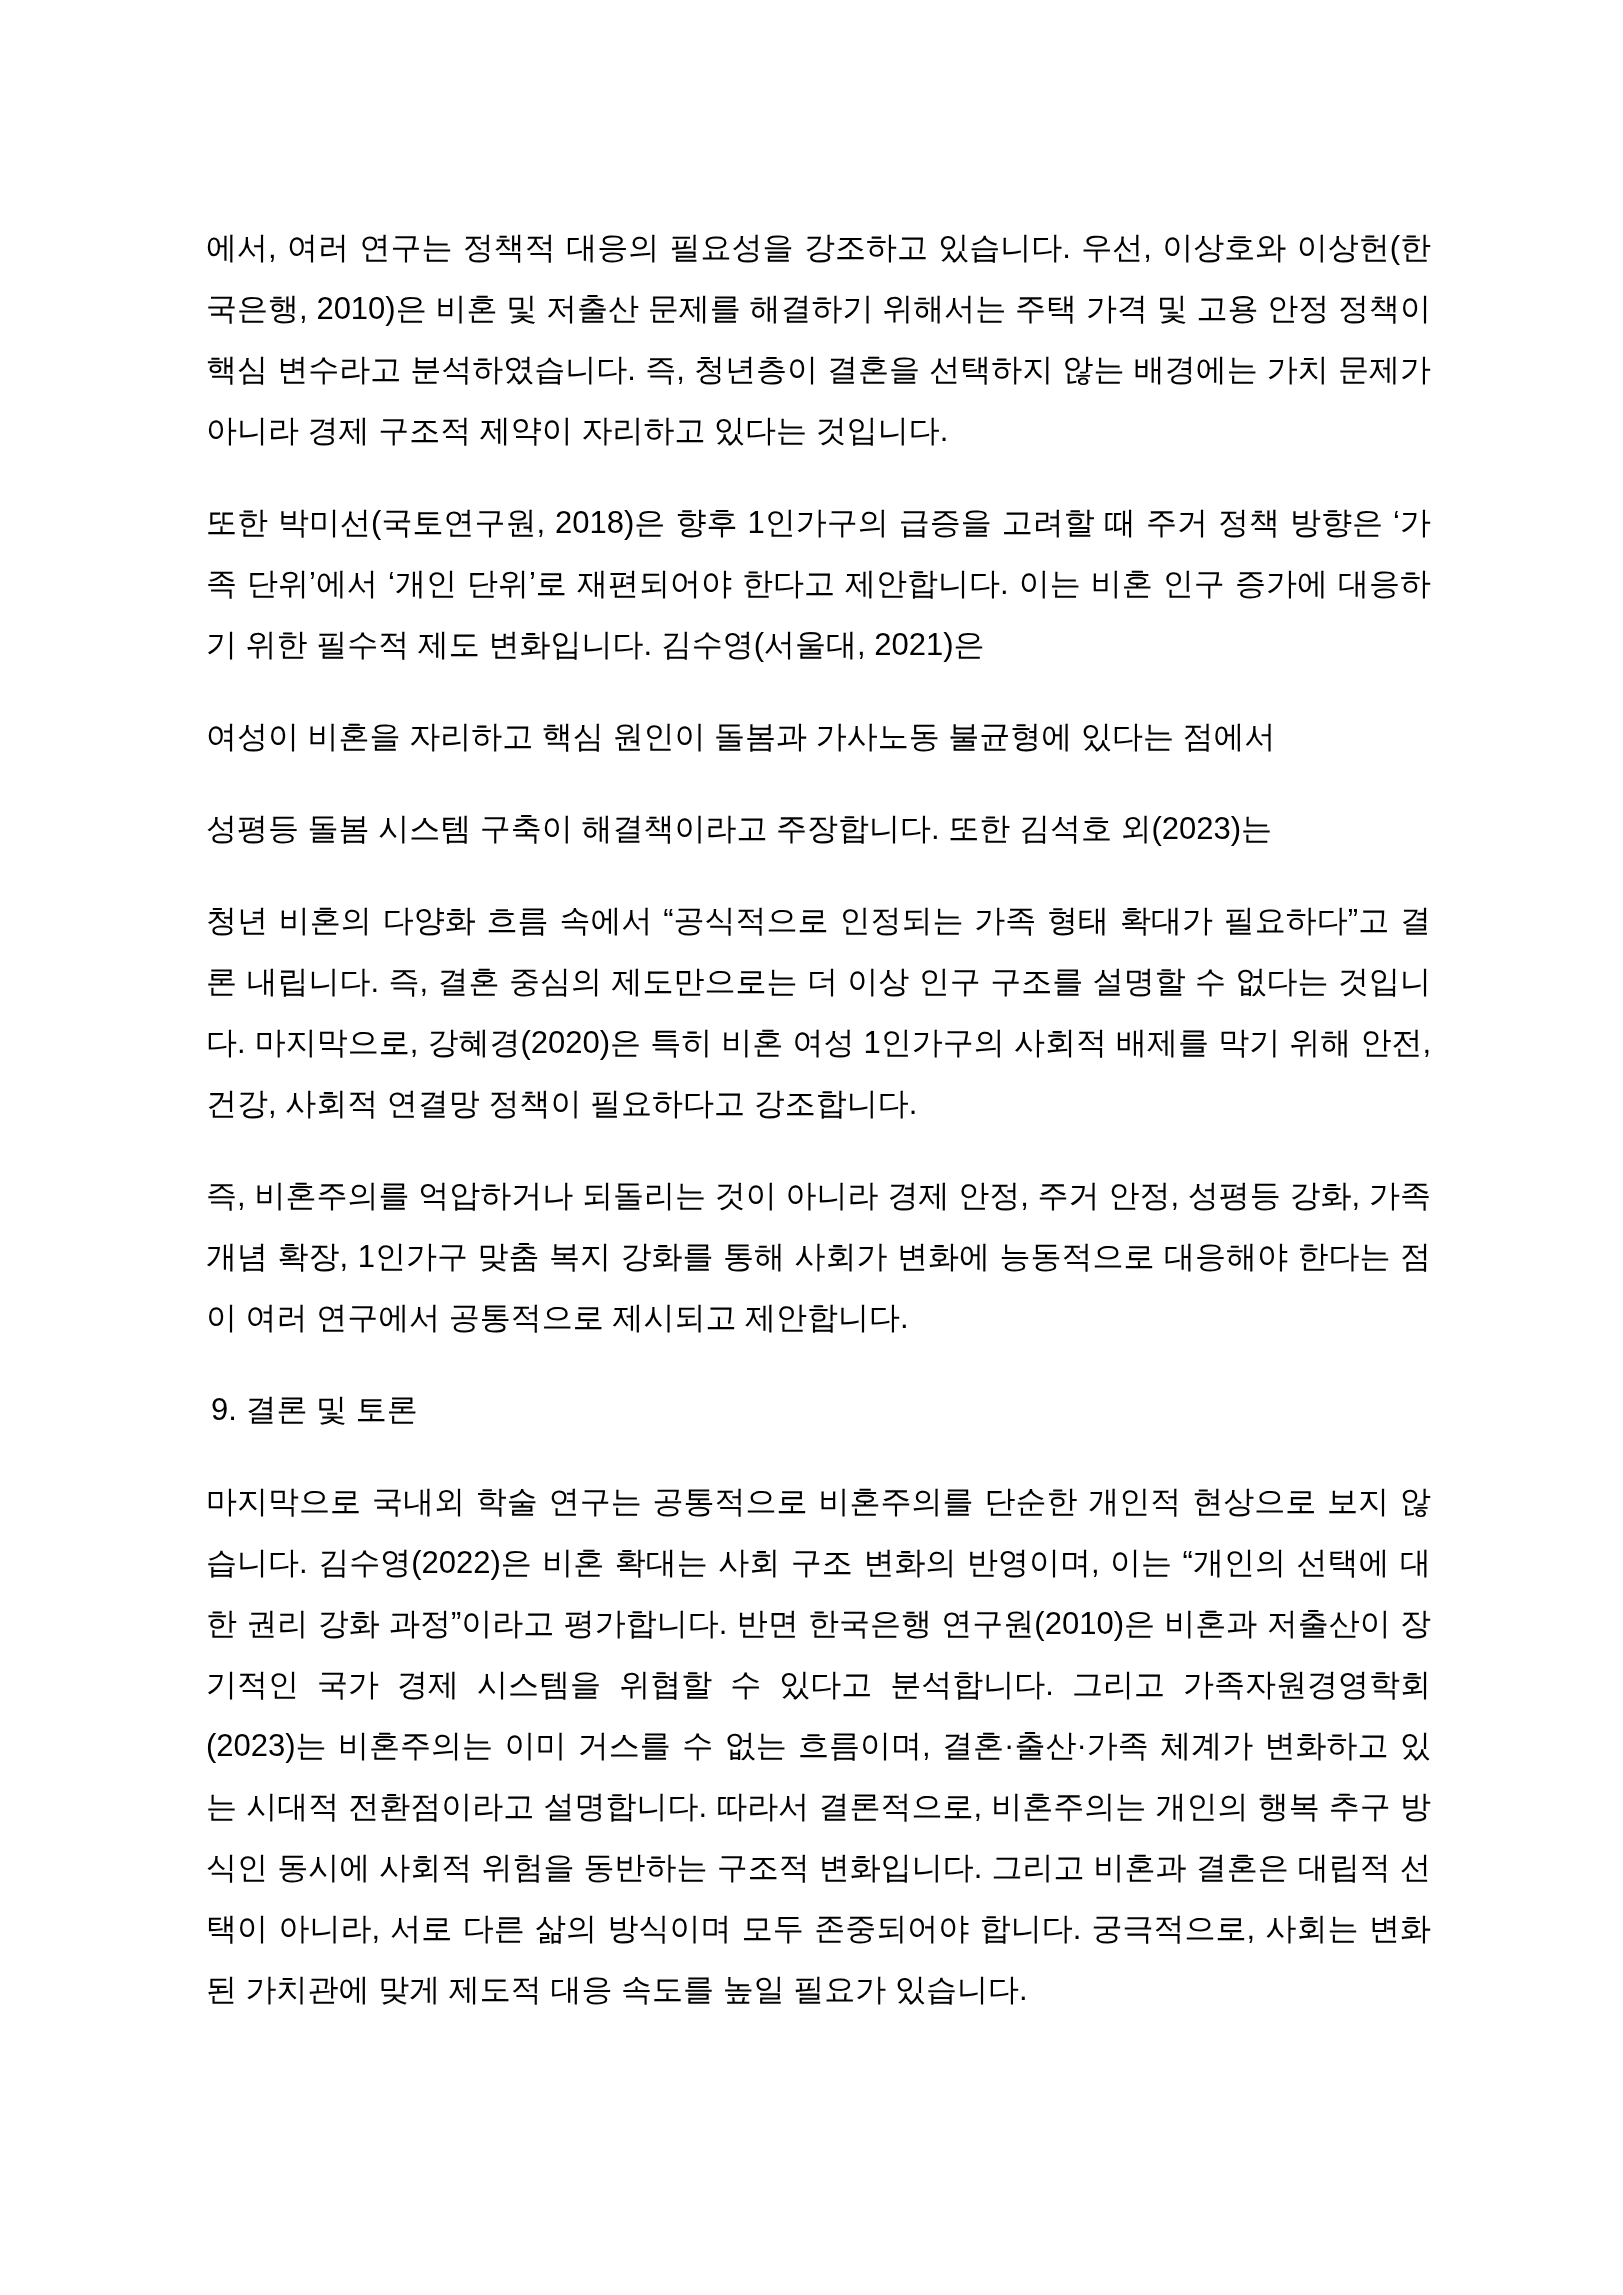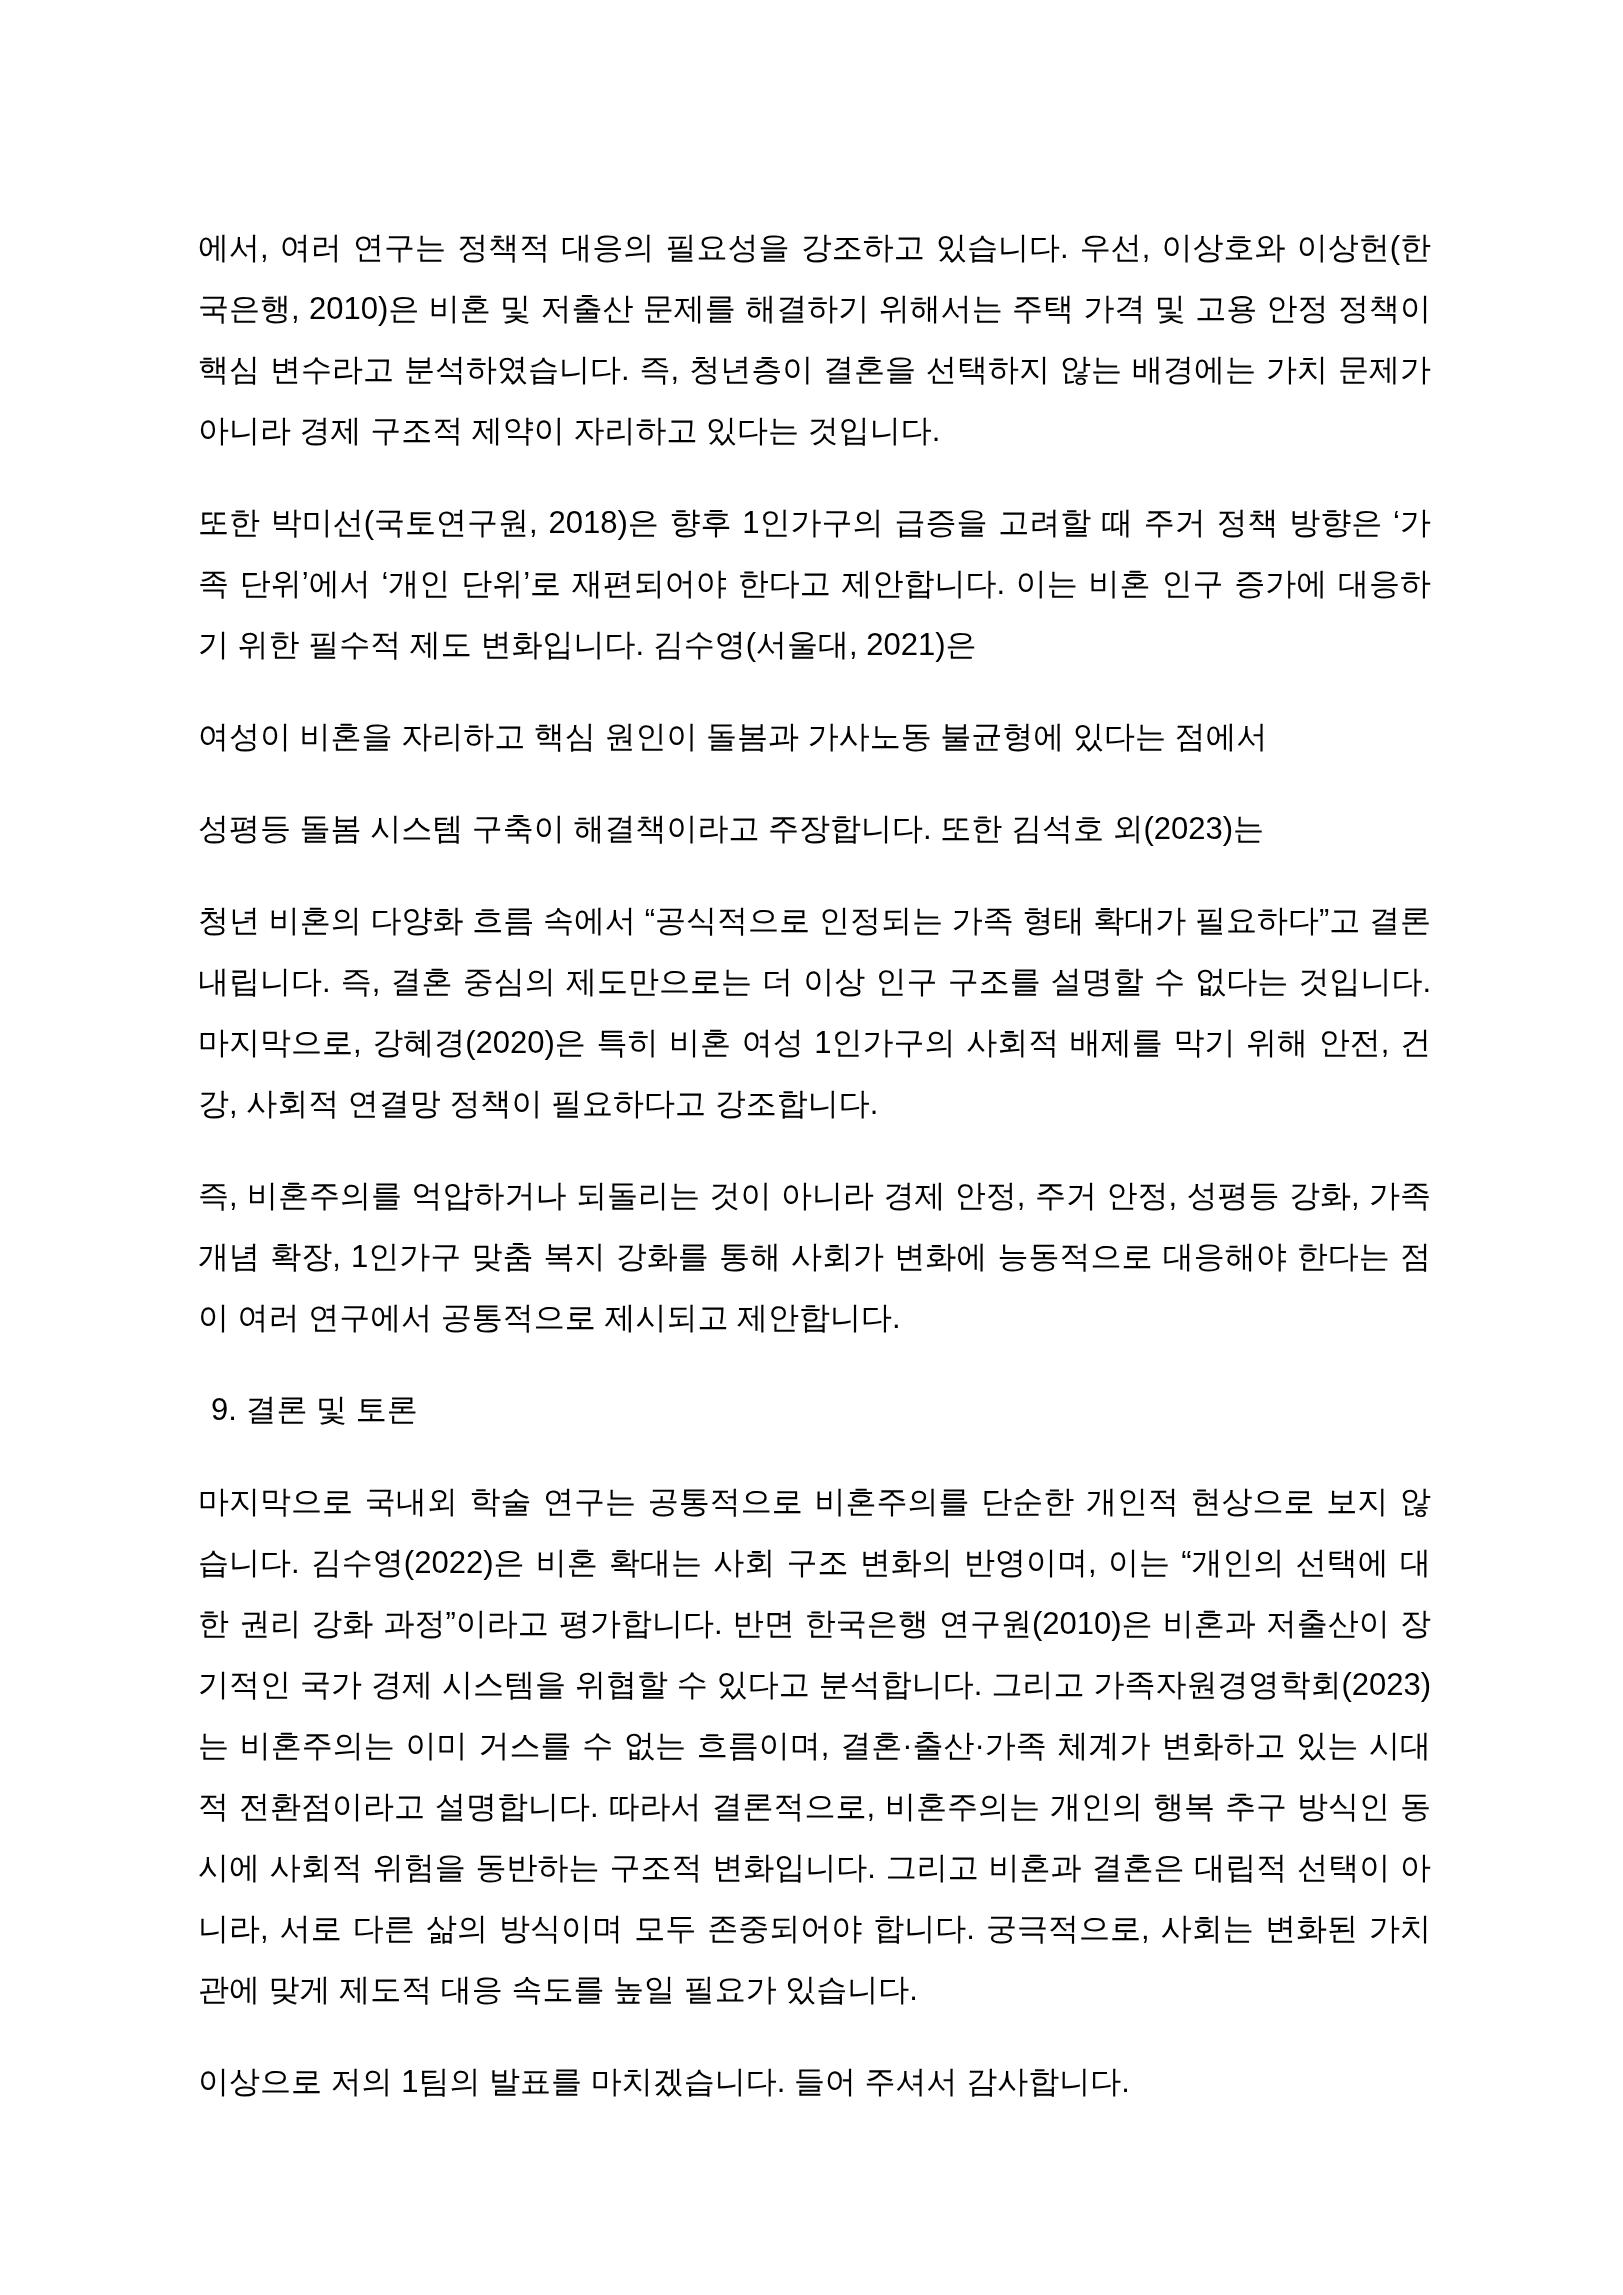--- a/index.html
+++ b/index.html
@@ -14,21 +14,21 @@
     background: #ffffff;
     box-sizing: border-box;
     padding: 217px 192px 0 198px;
     font-family: "Liberation Sans", "DejaVu Sans", sans-serif;
     font-size: 31px;
     line-height: 61px;
     color: #000000;
     overflow: hidden;
   }
   .para {
-    margin: 0 0 31px 0;
+    margin: 0 0 31px 8px;
     text-align: justify;
     word-break: normal;
     letter-spacing: 0px;
   }
   .para.short {
     text-align: left;
   }
   .heading {
     margin: 0 0 31px 13px;
     font-size: 31px;
@@ -50,16 +50,15 @@
   <p class="para short">성평등 돌봄 시스템 구축이 해결책이라고 주장합니다. 또한 김석호 외(2023)는</p>
 
   <p class="para">청년 비혼의 다양화 흐름 속에서 “공식적으로 인정되는 가족 형태 확대가 필요하다”고 결론 내립니다. 즉, 결혼 중심의 제도만으로는 더 이상 인구 구조를 설명할 수 없다는 것입니다. 마지막으로, 강혜경(2020)은 특히 비혼 여성 1인가구의 사회적 배제를 막기 위해 안전, 건강, 사회적 연결망 정책이 필요하다고 강조합니다.</p>
 
   <p class="para">즉, 비혼주의를 억압하거나 되돌리는 것이 아니라 경제 안정, 주거 안정, 성평등 강화, 가족 개념 확장, 1인가구 맞춤 복지 강화를 통해 사회가 변화에 능동적으로 대응해야 한다는 점이 여러 연구에서 공통적으로 제시되고 제안합니다.</p>
 
   <h2 class="heading">9. 결론 및 토론</h2>
 
   <p class="para">마지막으로 국내외 학술 연구는 공통적으로 비혼주의를 단순한 개인적 현상으로 보지 않습니다. 김수영(2022)은 비혼 확대는 사회 구조 변화의 반영이며, 이는 “개인의 선택에 대한 권리 강화 과정”이라고 평가합니다. 반면 한국은행 연구원(2010)은 비혼과 저출산이 장기적인 국가 경제 시스템을 위협할 수 있다고 분석합니다. 그리고 가족자원경영학회(2023)는 비혼주의는 이미 거스를 수 없는 흐름이며, 결혼·출산·가족 체계가 변화하고 있는 시대적 전환점이라고 설명합니다. 따라서 결론적으로, 비혼주의는 개인의 행복 추구 방식인 동시에 사회적 위험을 동반하는 구조적 변화입니다. 그리고 비혼과 결혼은 대립적 선택이 아니라, 서로 다른 삶의 방식이며 모두 존중되어야 합니다. 궁극적으로, 사회는 변화된 가치관에 맞게 제도적 대응 속도를 높일 필요가 있습니다.</p>
 
-  <p class="para short">이상으로 저의 1팀의 발표를 마치겠습니다. 들어 주셔서 감사합니다.</p>
 
 </div>
 
 
 </body></html>

